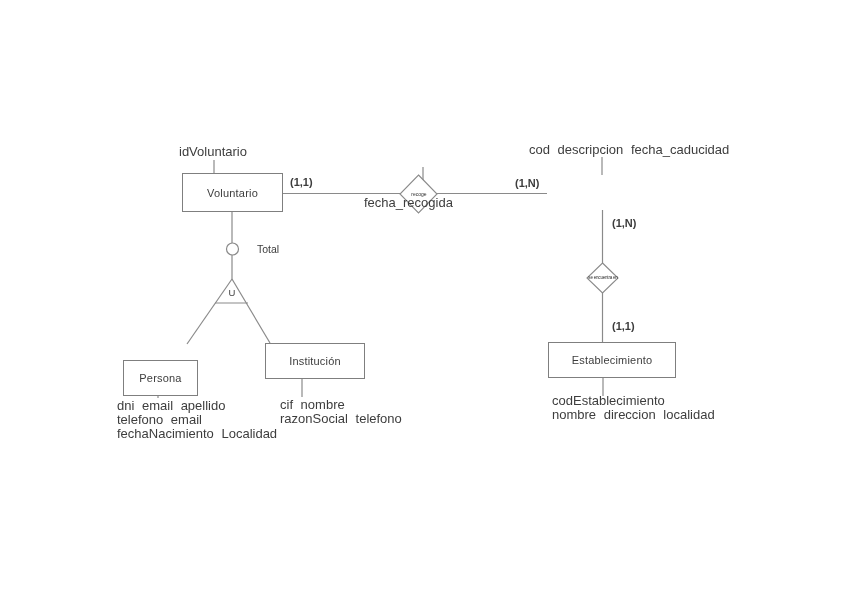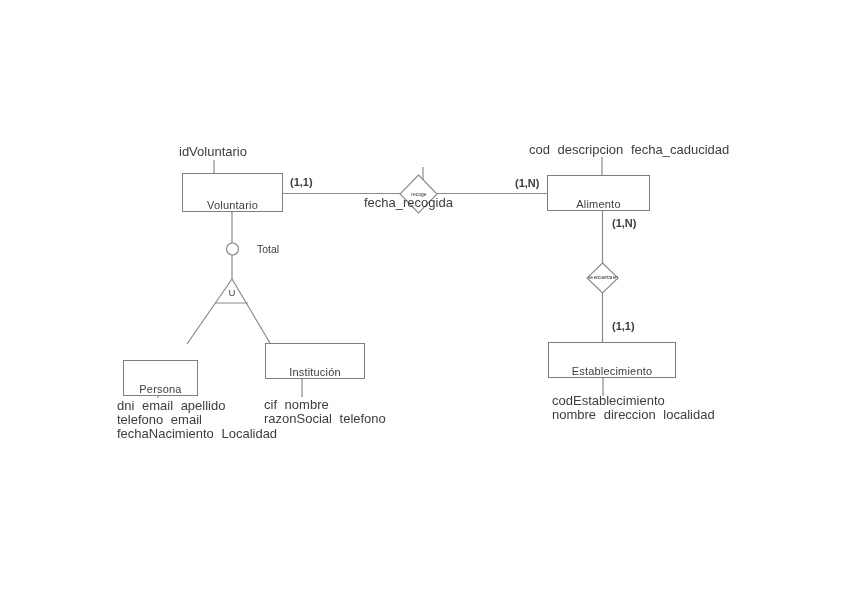--- a/index.html
+++ b/index.html
@@ -11,21 +11,21 @@
     font-family: "Liberation Sans", sans-serif;
     color: #3d3d3d;
     overflow: hidden;
   }
   .layer { position: absolute; left: 0; top: 0; width: 848px; height: 599px; }
   .entity {
     position: absolute;
     background: #ffffff;
     border: 1px solid #7f7f7f;
     display: flex;
-    align-items: flex-end;
+    align-items: center;
     justify-content: center;
     font-size: 11px;
     letter-spacing: 0.2px;
     box-sizing: border-box;
   }
   .lbl {
     position: absolute;
     font-size: 13px;
     white-space: nowrap;
     line-height: 14px;
@@ -72,23 +72,20 @@
     </g>
     <circle cx="232.5" cy="249" r="6" fill="#ffffff" stroke="#8a8a8a" stroke-width="1.2"></circle>
     <polygon points="418.5,175 437,194 418.5,213 400,194" fill="#ffffff" stroke="#8a8a8a" stroke-width="1.1"></polygon>
     <polygon points="602.5,263 618,278 602.5,293 587,278" fill="#ffffff" stroke="#8a8a8a" stroke-width="1.1"></polygon>
   </svg>
 
   <div class="entity" style="left:182px; top:173px; width:101px; height:39px;">
     <span>Voluntario</span>
   </div>
 
-  <div class="entity" style="left:547px; top:175px; width:103px; height:36px;">
-    <span>Alimento</span>
-  </div>
 
   <div class="entity" style="left:548px; top:342px; width:128px; height:36px;">
     <span>Establecimiento</span>
   </div>
 
   <div class="entity" style="left:123px; top:360px; width:75px; height:36px;">
     <span>Persona</span>
   </div>
 
   <div class="entity" style="left:265px; top:343px; width:100px; height:36px;">
@@ -100,21 +97,21 @@
   <div class="lbl attrs" style="left:529px; top:143px;">cod descripcion fecha_caducidad</div>
 
   <div class="lbl" style="left:364px; top:156px;margin-top:40px;">fecha_recogida</div>
 
   <div class="lbl attrs" style="left:117px; top:399px;">
     <div>dni email apellido</div>
     <div>telefono email</div>
     <div>fechaNacimiento Localidad</div>
   </div>
 
-  <div class="lbl attrs" style="left:264px; top:398px;">
+  <div class="lbl attrs" style="left:280px; top:398px;">
     <div>cif nombre</div>
     <div>razonSocial telefono</div>
   </div>
 
   <div class="lbl attrs" style="left:552px; top:394px;">
     <div>codEstablecimiento</div>
     <div>nombre direccion localidad</div>
   </div>
 
   <div class="lbl card" style="left:290px; top:175px;">(1,1)</div>

